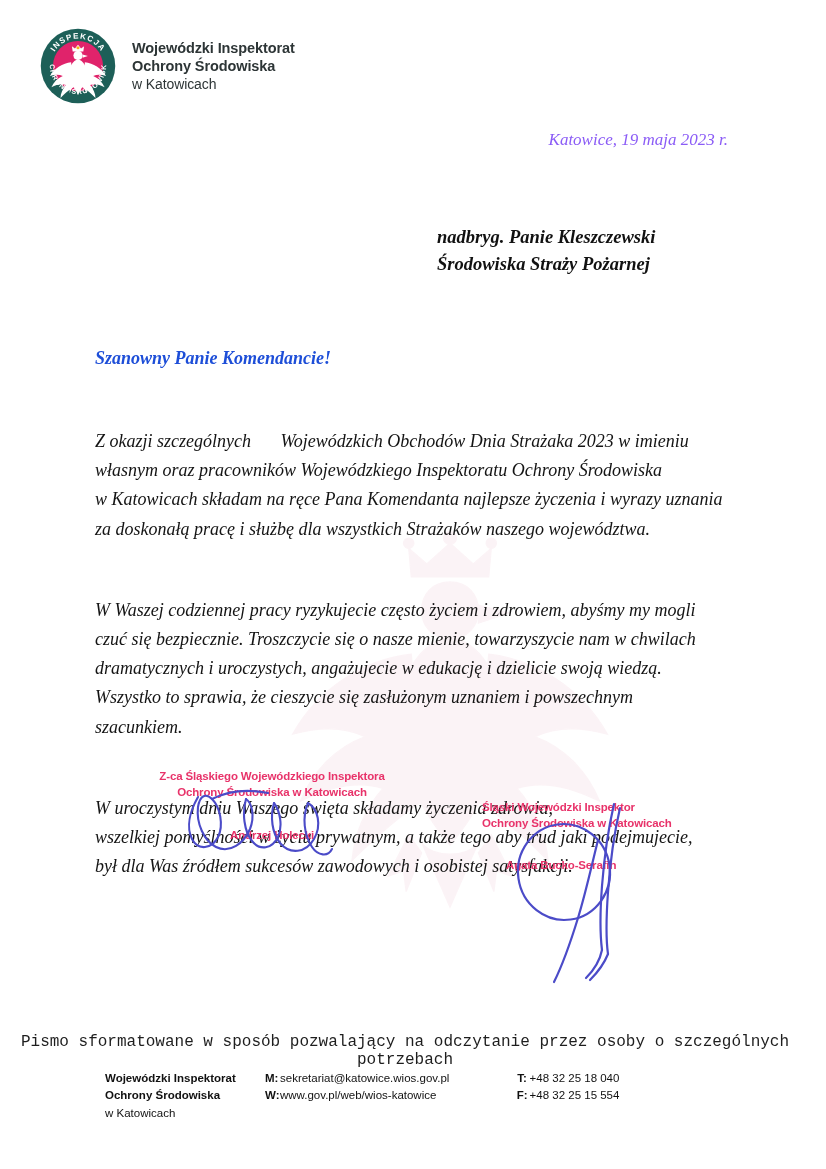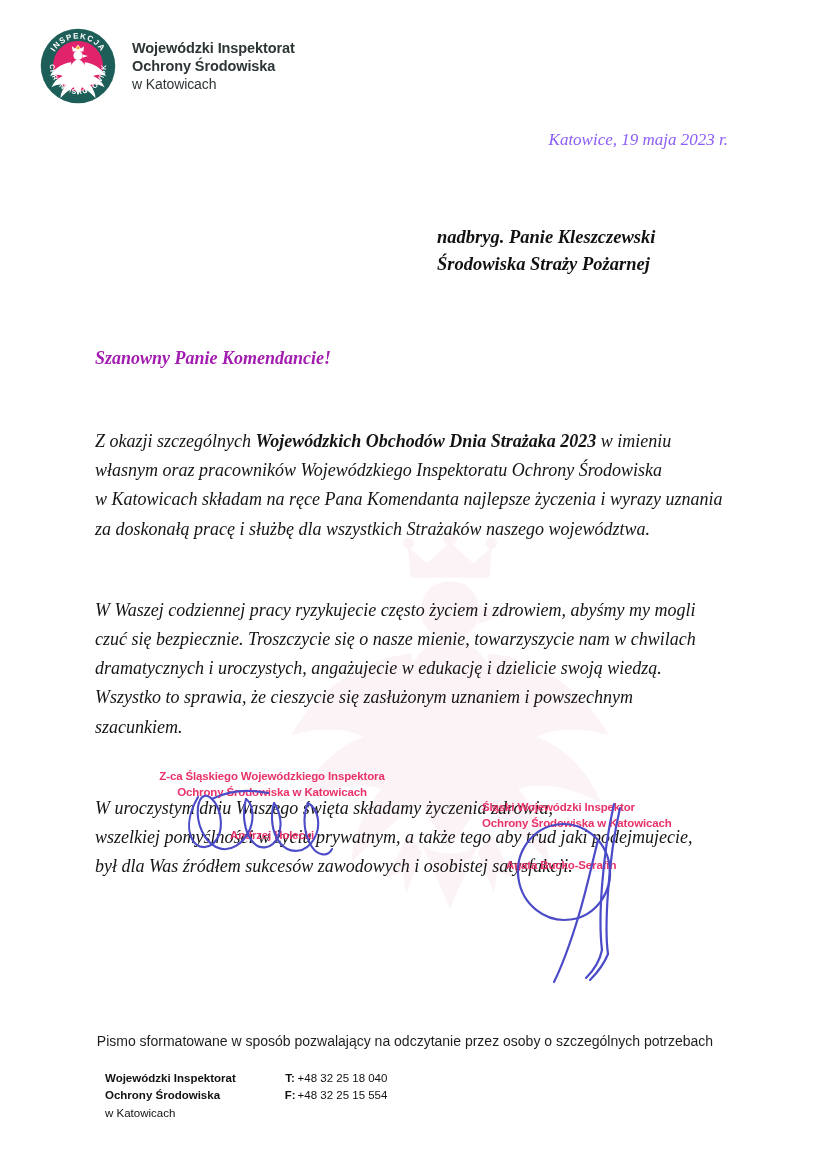--- a/index.html
+++ b/index.html
@@ -89,42 +89,43 @@
     z-index: 3;
   }
   .salutation {
     position: absolute;
     left: 95px;
     top: 348px;
     font-family: "Liberation Serif", serif;
     font-style: italic;
     font-weight: bold;
     font-size: 18px;
-    color: #a21caf;
+    color: #1d4ed8;
     z-index: 3;
   }
   .letter-body {
     position: absolute;
     left: 95px;
     top: 398px;
     width: 646px;
     z-index: 3;
   }
   .para {
     font-family: "Liberation Serif", serif;
     font-style: italic;
     font-size: 18px;
     line-height: 1.62;
     color: #141414;
     margin: 0 0 23px 0;
     white-space: pre-line;
   }
   .para b {
-    font-weight: bold;
-    font-style: italic;
+    font-weight: normal;
+    font-style: italic;
+    margin-left: 25px;
   }
 
   
   .signature {
     position: absolute;
     z-index: 4;
   }
   .sig-left  { left: 152px; top: 769px; width: 240px; height: 110px; }
   .sig-right { left: 482px; top: 800px; width: 230px; height: 185px; }
   .stamp-text {
@@ -162,22 +163,22 @@
   }
   .scribble svg { display: block; width: 100%; height: 100%; overflow: visible; }
 
   
   .a11y-note {
     position: absolute;
     left: 0;
     right: 16px;
     top: 1033px;
     text-align: center;
-    font-family: Liberation Sans, sans-serif;
-    font-size: 14px;
+    font-family: Liberation Mono, monospace;
+    font-size: 16px;
     color: #1e1e1e;
     z-index: 3;
   }
   .footer {
     position: absolute;
     left: 105px;
     top: 1070px;
     display: flex;
     z-index: 3;
     font-family: "Liberation Sans", sans-serif;
@@ -329,20 +330,28 @@
   </div>
 
   <div class="a11y-note">Pismo sformatowane w sposób pozwalający na odczytanie przez osoby o szczególnych potrzebach</div>
 
   <div class="footer">
     <div class="fcol fcol-org">
       <div class="fb">Wojewódzki Inspektorat</div>
       <div class="fb">Ochrony Środowiska</div>
       <div>w Katowicach</div>
     </div>
+    <div class="fcol fcol-web">
+      <div class="frow">
+        <span class="flabel">M:</span><span>sekretariat@katowice.wios.gov.pl</span>
+      </div>
+      <div class="frow">
+        <span class="flabel">W:</span><span>www.gov.pl/web/wios-katowice</span>
+      </div>
+    </div>
     <div class="fcol fcol-phone">
       <div class="frow">
         <span class="flabel">T:</span><span>+48 32 25 18 040</span>
       </div>
       <div class="frow">
         <span class="flabel">F:</span><span>+48 32 25 15 554</span>
       </div>
     </div>
   </div>
 

